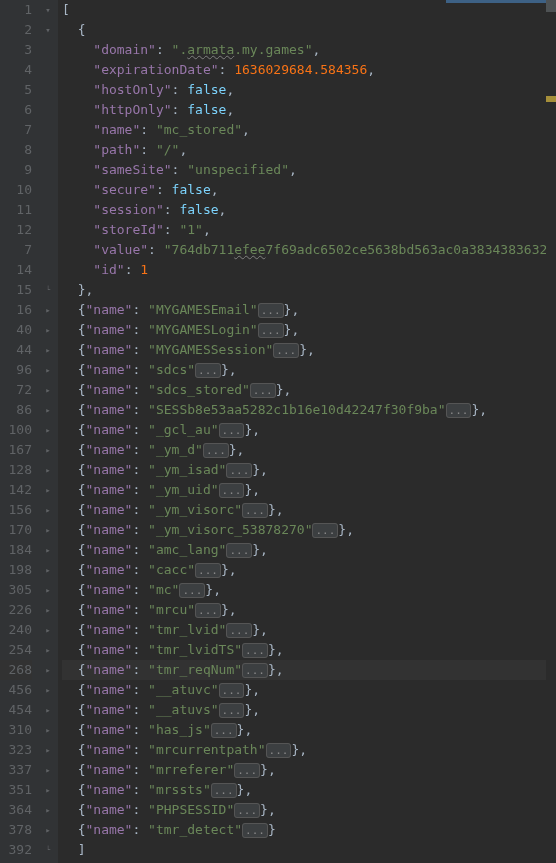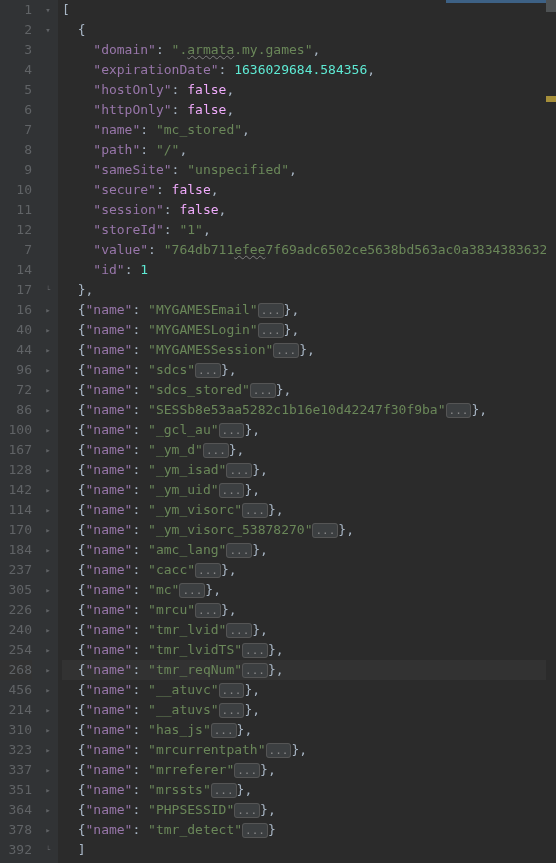--- a/index.html
+++ b/index.html
@@ -47,22 +47,22 @@
   .code {
     flex: 1;
     padding-left: 4px;
     white-space: pre;
     position: relative;
   }
   .line { height: 20px; }
   .line.highlighted { background: #323232; }
   .tok-key { color: #9876aa; }
   .tok-str { color: #6a8759; }
-  .tok-num { color: #5eead4; }
-  .tok-kw { color: #f0abfc; }
+  .tok-num { color: #f97316; }
+  .tok-kw { color: #7dd3fc; }
   .tok-punct { color: #a9b7c6; }
   .tok-bracket { color: #a9b7c6; }
   .wavy { text-decoration: underline wavy #808080; text-decoration-thickness: 1px; }
   .fold-ellipsis {
     background: #3c3f41;
     border: 1px solid #555;
     border-radius: 3px;
     padding: 0 2px;
     font-size: 11px;
     color: #888;
@@ -103,42 +103,42 @@
       <div class="line">5</div>
       <div class="line">6</div>
       <div class="line">7</div>
       <div class="line">8</div>
       <div class="line">9</div>
       <div class="line">10</div>
       <div class="line">11</div>
       <div class="line">12</div>
       <div class="line">7</div>
       <div class="line">14</div>
-      <div class="line">17</div>
+      <div class="line">15</div>
       <div class="line">16</div>
       <div class="line">40</div>
       <div class="line">44</div>
       <div class="line">96</div>
       <div class="line">72</div>
       <div class="line">86</div>
       <div class="line">100</div>
       <div class="line">167</div>
       <div class="line">128</div>
       <div class="line">142</div>
-      <div class="line">114</div>
+      <div class="line">156</div>
       <div class="line">170</div>
       <div class="line">184</div>
-      <div class="line">237</div>
+      <div class="line">198</div>
       <div class="line">305</div>
       <div class="line">226</div>
       <div class="line">240</div>
       <div class="line">254</div>
       <div class="line highlighted">268</div>
       <div class="line">456</div>
-      <div class="line">214</div>
+      <div class="line">454</div>
       <div class="line">310</div>
       <div class="line">323</div>
       <div class="line">337</div>
       <div class="line">351</div>
       <div class="line">364</div>
       <div class="line">378</div>
       <div class="line">392</div>
     </div>
   <div class="fold-gutter" id="foldgutter">
       <div class="fold-icon" style="top:5px">▾</div>

